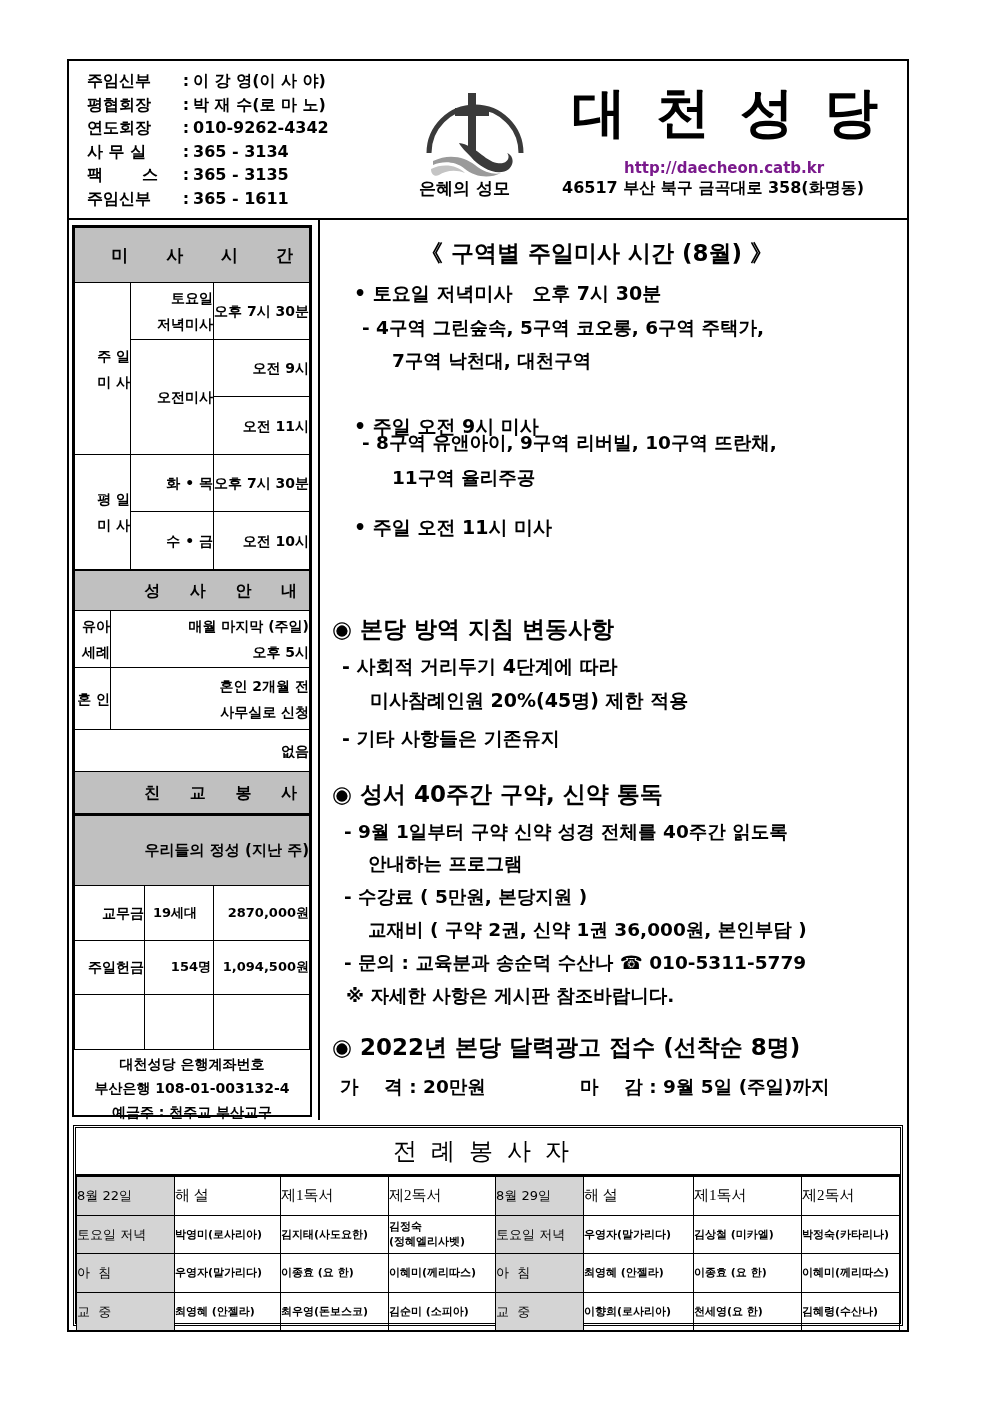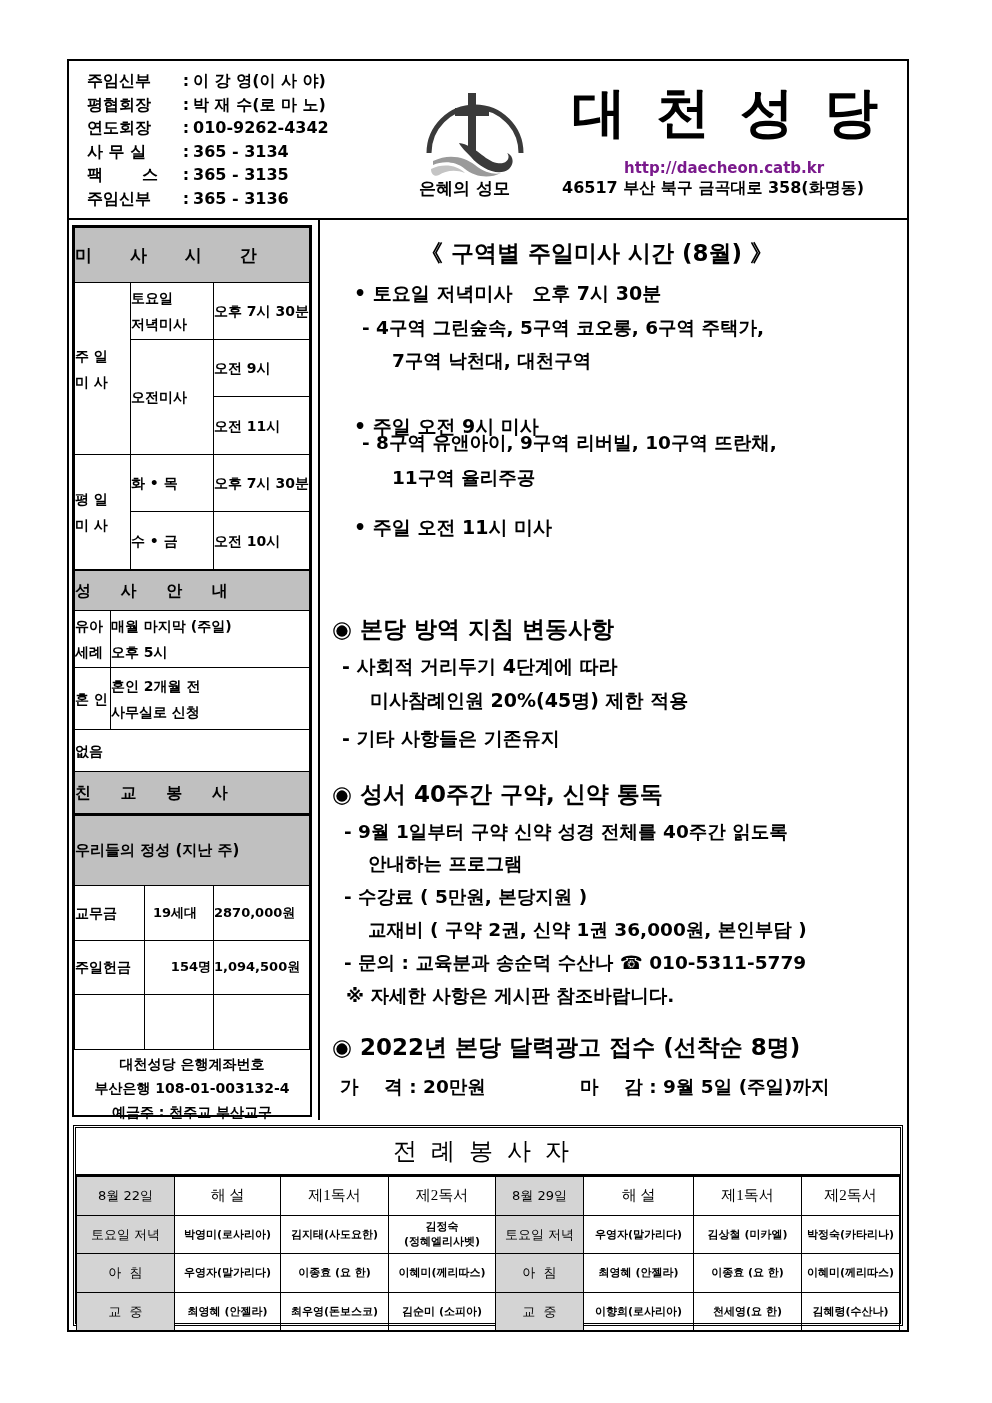--- a/index.html
+++ b/index.html
@@ -17,39 +17,39 @@
   .logo { position: absolute; left: 348px; top: 24px; width: 120px; height: 130px; }
   .logo-caption { position: absolute; left: 352px; top: 118px; font-size: 17px; font-weight: bold; white-space: nowrap; }
   .title { position: absolute; left: 505px; top: 22px; font-size: 54px; font-weight: bold; letter-spacing: 30px; white-space: nowrap; line-height: 64px; }
   .url { position: absolute; left: 557px; top: 100px; font-size: 15px; font-weight: bold; color: #7a1a8c; white-space: nowrap; }
   .address { position: absolute; left: 495px; top: 119px; font-size: 16px; font-weight: bold; white-space: nowrap; }
 
   
   .left-divider { position: absolute; left: 318px; top: 220px; width: 2px; height: 900px; background: #000; }
   .left-col { position: absolute; left: 72px; top: 225px; width: 240px; height: 892px; border: 2px solid #000; }
   table.side { border-collapse: collapse; width: 100%; table-layout: fixed; }
-  table.side td { border: 1px solid #000; text-align: left; vertical-align: middle; font-size: 14px; font-weight: bold; line-height: 26px; }
+  table.side td { border: 1px solid #000; text-align: right; vertical-align: middle; font-size: 14px; font-weight: bold; line-height: 26px; }
   .gray { background: #c0c0c0; }
   .sec-head { font-size: 17px !important; letter-spacing: 16px; height: 55px; }
   .sec-head2 { font-size: 16px !important; letter-spacing: 12px; height: 40px; }
   .offering-head { font-size: 15px !important; height: 70px; letter-spacing: 0; }
   .bank { font-size: 14px; font-weight: bold; text-align: center; line-height: 24px; padding-top: 2px; }
 
   
   .main { position: absolute; left: 320px; top: 222px; width: 588px; height: 898px; }
   .m-title { position: absolute; left: 100px; top: 16px; font-size: 23px; font-weight: bold; white-space: nowrap; }
   .m-line { position: absolute; font-size: 19px; font-weight: bold; white-space: nowrap; }
   .m-head { position: absolute; font-size: 23px; font-weight: bold; white-space: nowrap; }
   .sub { font-size: 18.5px; }
 
   
   .bottom { position: absolute; left: 73px; top: 1125px; width: 830px; height: 201px; border: 3px double #000; border-width: 3px; }
   .bottom-title { height: 48px; border-bottom: 2px solid #000; text-align: center; font-size: 24px; letter-spacing: 14px; line-height: 46px; font-family: "DejaVu Serif", serif; }
   table.duty { border-collapse: collapse; width: 100%; table-layout: fixed; }
-  table.duty td { border: 1px solid #000; text-align: center; vertical-align: middle; font-size: 11px; font-weight: bold; height: 38.5px; line-height: 15px; }
+  table.duty td { border: 1px solid #000; vertical-align: middle; font-size: 11px; font-weight: bold; height: 38.5px; line-height: 15px; }
   table.duty td.h { font-size: 15px; font-weight: normal; font-family: Liberation Serif, serif; }
   table.duty td.g { background: #d4d4d4; font-size: 13px; font-weight: normal; }
 </style>
 </head>
 <body>
 
 <div class="frame"></div>
 
 <div class="header">
   <div class="info">
@@ -74,21 +74,21 @@
         <span>365 - 3134</span>
       </div>
     <div class="info-row">
         <span class="info-label" style="white-space:pre">팩       스</span>
         <span class="info-sep">:</span>
         <span>365 - 3135</span>
       </div>
     <div class="info-row">
         <span class="info-label">주임신부</span>
         <span class="info-sep">:</span>
-        <span>365 - 3136</span>
+        <span>365 - 1611</span>
       </div>
   </div>
 
   <svg class="logo" viewBox="0 0 120 130">
     <path d="M14 70 A46 46 0 1 1 106 70" fill="none" stroke="#3a3a3a" stroke-width="5"></path>
     <rect x="53" y="10" width="8" height="58" fill="#3a3a3a"></rect>
     <rect x="40" y="25" width="34" height="8" fill="#3a3a3a"></rect>
     <path d="M44 60 C60 62 70 78 82 80 C92 82 96 74 92 70 C98 72 100 80 94 86 C84 94 66 86 56 74 C50 68 46 64 44 60 Z" fill="#3a3a3a"></path>
     <path d="M18 78 C34 70 50 74 60 82 C70 90 80 92 86 90 C74 96 60 94 50 86 C40 78 28 78 18 82 Z" fill="#9a9a9a"></path>
     <path d="M16 86 C28 80 42 82 50 90 C40 86 30 88 24 92 C20 94 16 92 16 86 Z" fill="#c4c4c4"></path>

